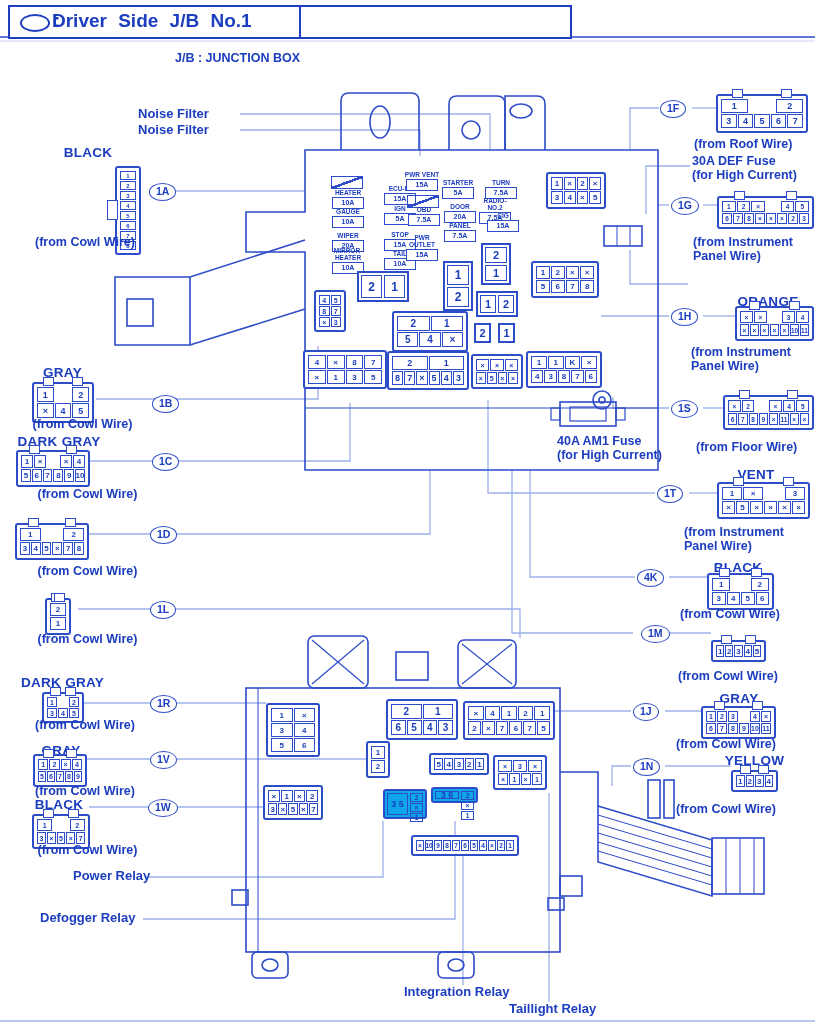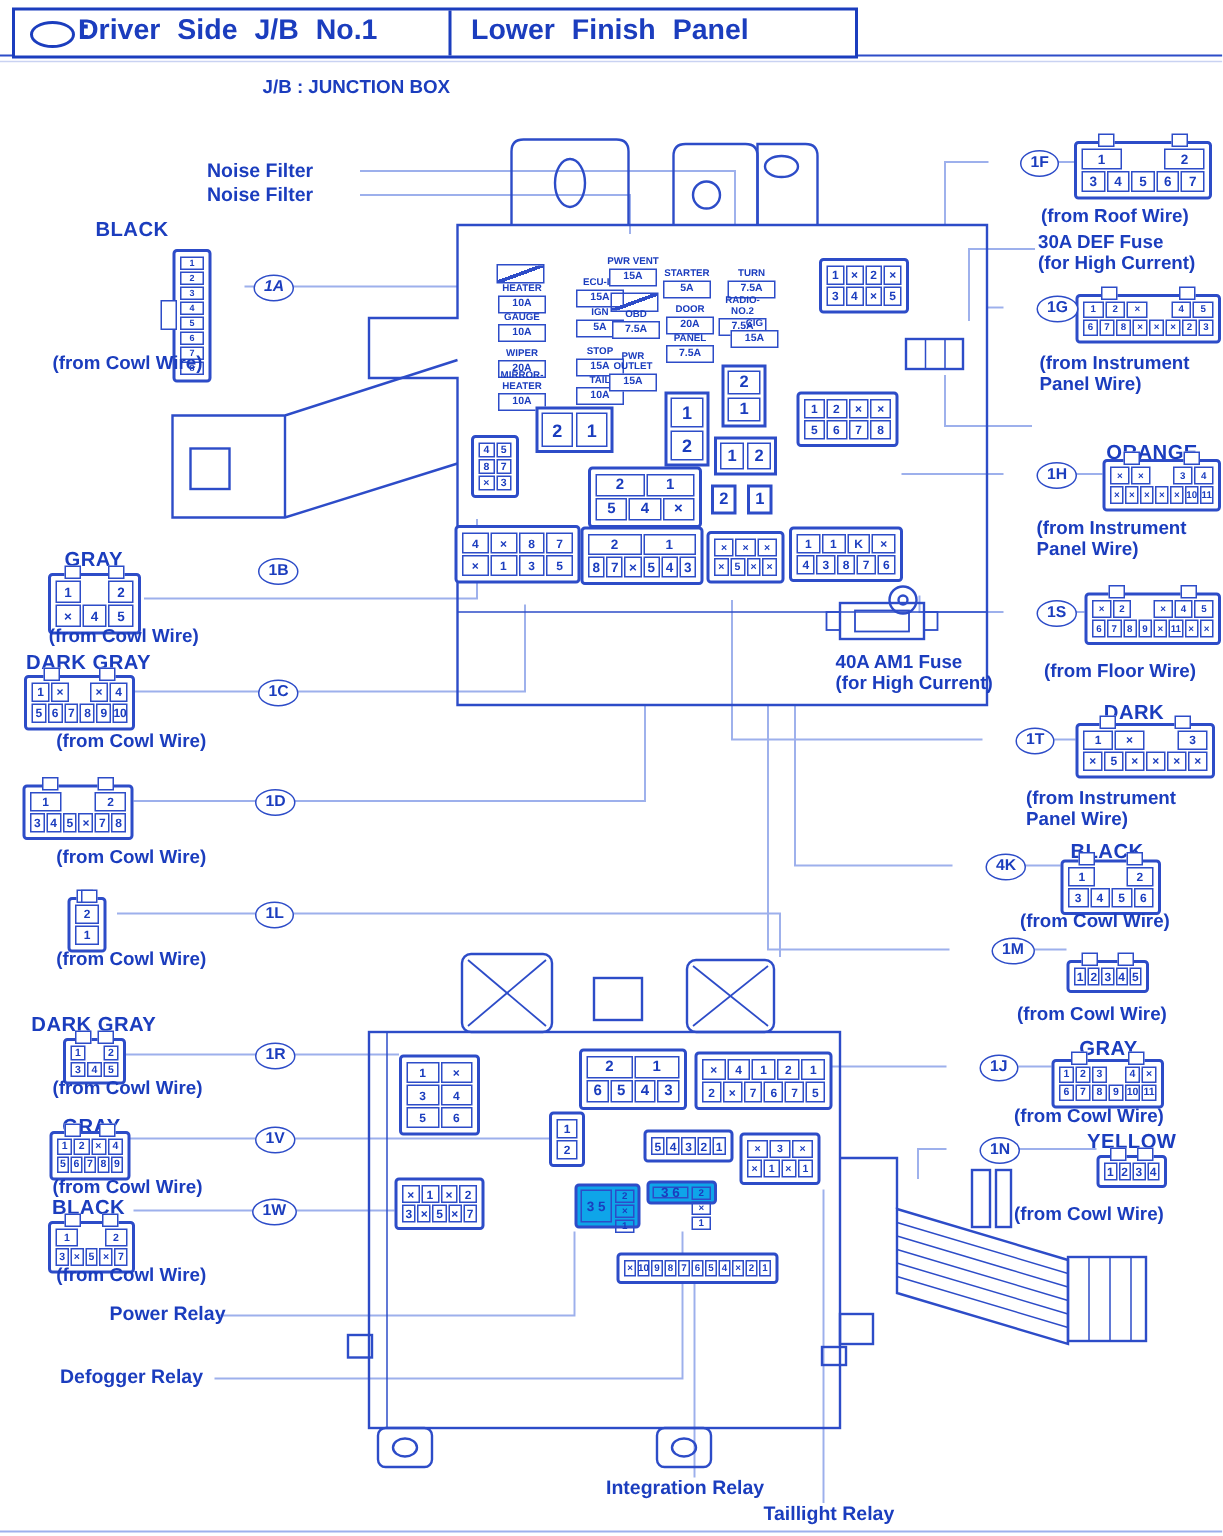--- a/index.html
+++ b/index.html
@@ -17,21 +17,21 @@
   .clabel{font-size:13.5px;letter-spacing:.3px;}
   
   .header{position:absolute;left:8px;top:5px;width:560px;height:30px;border:2px solid var(--ink);background:#fff;}
   .hoval{position:absolute;left:10px;top:7px;width:26px;height:14px;border:2px solid var(--ink);border-radius:50%;}
   .hcolon{position:absolute;left:44px;top:3px;font-size:19px;font-weight:bold;}
   .htl{position:absolute;left:42px;top:3px;font-size:19px;font-weight:bold;word-spacing:6px;white-space:nowrap;}
   .hdiv{position:absolute;left:289px;top:0;width:0;height:100%;border-left:2px solid var(--ink);}
   .htr{position:absolute;left:304px;top:3px;font-size:19px;font-weight:bold;word-spacing:6px;white-space:nowrap;}
   
   .oval{position:absolute;border:1.6px solid var(--line);border-radius:50%;padding:0 6px;height:16px;
-        line-height:15px;font-size:10.5px;font-weight:bold;background:#fff;color:var(--ink);margin-left:20px;}
+        line-height:15px;font-size:10.5px;font-weight:bold;background:#fff;color:var(--ink);}
   
   .conn{position:absolute;border:2px solid var(--line);border-radius:3px;background:#fff;padding:3px;box-sizing:border-box;}
   .ear{position:absolute;top:-7px;width:9px;height:7px;border:1.8px solid var(--line);background:#fff;}
   .e1{left:16%;} .e2{right:16%;}
   .side-tab{position:absolute;left:-10px;top:38%;width:9px;height:18px;border:1.8px solid var(--line);background:#fff;}
   .pingrid{display:flex;flex-direction:column;gap:1px;}
   .prow{display:flex;gap:1px;}
   .pcell{flex:1;height:var(--ch,10px);border:1.2px solid var(--line);display:flex;align-items:center;
          justify-content:center;font-size:var(--pf,8px);font-weight:bold;color:var(--ink);background:#fff;min-width:5px;}
   .pcell.gap{visibility:hidden;}
@@ -159,21 +159,20 @@
       <rect x="648" y="780" width="12" height="38"></rect>
       <rect x="664" y="780" width="10" height="38"></rect>
     </g>
   </svg>
 
   <div class="header">
     <span class="hoval"></span>
     <span class="hcolon">:</span>
     <span class="htl">Driver Side J/B No.1</span>
     <span class="hdiv"></span>
-    <span class="htr">Lower Finish Panel</span>
   </div>
 
   <div class="t" style="left:175px;top:52px;font-size:12.5px;">J/B : JUNCTION BOX</div>
 
   <div class="t lab" style="left:138px;top:107px;">Noise Filter</div>
   <div class="t lab" style="left:138px;top:123px;">Noise Filter</div>
   <div class="t" style="left:692px;top:155px;font-size:12.5px;">30A DEF Fuse
 (for High Current)</div>
   <div class="t" style="left:557px;top:435px;font-size:12.5px;">40A AM1 Fuse
 (for High Current)</div>
@@ -206,40 +205,40 @@
         </div>
         <div class="prow">
           <span class="pcell">7</span>
         </div>
         <div class="prow">
           <span class="pcell">8</span>
         </div>
       </div>
     </div>
     <div class="t cap" style="left: 0px; top: 236px; width: 170px; text-align: center;">(from Cowl Wire)</div>
-    <div class="oval" style="left: 149px; top: 183px; font-style: italic;">1A</div>
+    <div class="oval" style="left: 149px; top: 183px;">1A</div>
     <div class="t clabel" style="left: 0px; top: 366px; width: 125px; text-align: center;">GRAY</div>
     <div class="conn" style="left: 32px; top: 382px; width: 62px;">
       <span class="ear e1"></span>
       <span class="ear e2"></span>
       <div class="pingrid" style="--ch: 13px; --pf: 9px;">
         <div class="prow">
           <span class="pcell">1</span>
           <span class="pcell gap"></span>
           <span class="pcell">2</span>
         </div>
         <div class="prow">
           <span class="pcell">×</span>
           <span class="pcell">4</span>
           <span class="pcell">5</span>
         </div>
       </div>
     </div>
     <div class="t cap" style="left: 0px; top: 418px; width: 165px; text-align: center;">(from Cowl Wire)</div>
-    <div class="oval" style="left: 152px; top: 372px;">1B</div>
+    <div class="oval" style="left: 152px; top: 395px;">1B</div>
     <div class="t clabel" style="left: 0px; top: 435px; width: 118px; text-align: center;">DARK GRAY</div>
     <div class="conn" style="left: 16px; top: 450px; width: 74px;">
       <span class="ear e1"></span>
       <span class="ear e2"></span>
       <div class="pingrid" style="--ch: 11px; --pf: 8px;">
         <div class="prow">
           <span class="pcell">1</span>
           <span class="pcell">×</span>
           <span class="pcell gap"></span>
           <span class="pcell">×</span>
@@ -446,21 +445,21 @@
           <span class="pcell">9</span>
           <span class="pcell">×</span>
           <span class="pcell">11</span>
           <span class="pcell">×</span>
           <span class="pcell">×</span>
         </div>
       </div>
     </div>
     <div class="t cap" style="left: 696px; top: 441px; text-align: left;">(from Floor Wire)</div>
     <div class="oval" style="left: 671px; top: 400px;">1S</div>
-    <div class="t clabel" style="left: 711px; top: 468px; width: 90px; text-align: center;">DARK</div>
+    <div class="t clabel" style="left: 711px; top: 468px; width: 90px; text-align: center;">VENT</div>
     <div class="conn" style="left: 717px; top: 482px; width: 93px;">
       <span class="ear e1"></span>
       <span class="ear e2"></span>
       <div class="pingrid" style="--ch: 11px; --pf: 8px;">
         <div class="prow">
           <span class="pcell">1</span>
           <span class="pcell">×</span>
           <span class="pcell gap"></span>
           <span class="pcell">3</span>
         </div>

